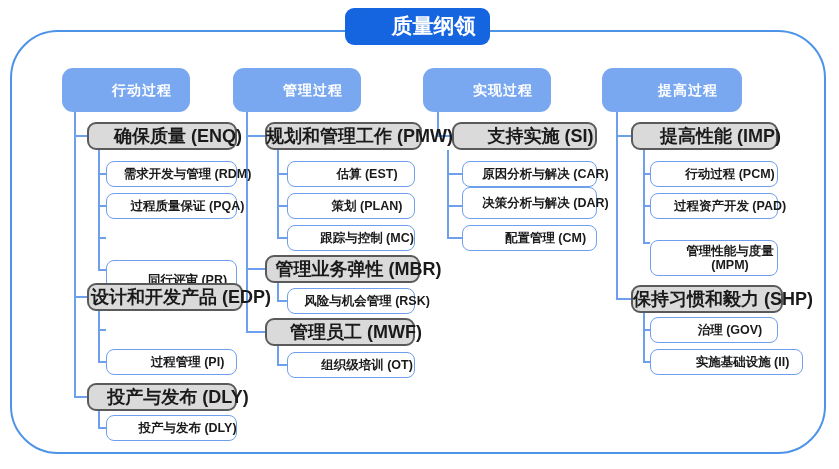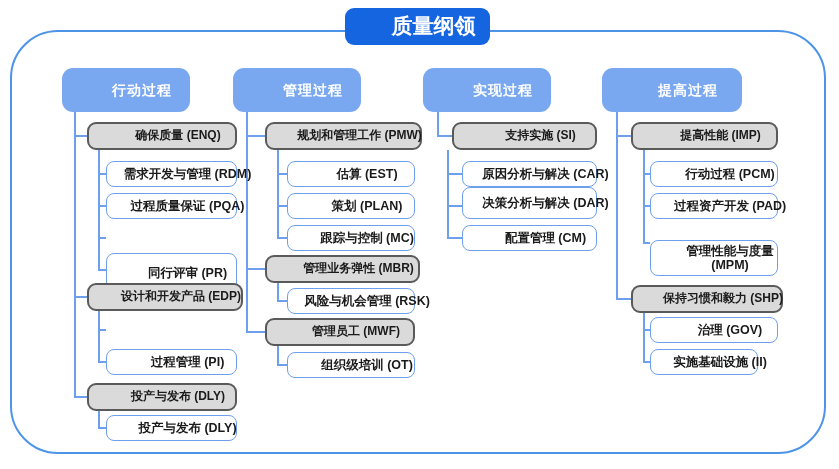--- a/index.html
+++ b/index.html
@@ -28,21 +28,21 @@
   .title{
     background:var(--title-bg);color:#fff;font-weight:bold;font-size:21px;
     border-radius:9px;z-index:3;
   }
   .hdr{
     background:var(--header-bg);color:#fff;font-weight:bold;font-size:14px;
     border-radius:11px;z-index:2;letter-spacing:1px;
   }
   .grp{
     background:var(--gray-fill);border:2px solid var(--gray-border);
-    color:var(--text-dark);font-weight:bold;font-size:12px;border-radius:9px;
+    color:var(--text-dark);font-weight:bold;font-size:18px;border-radius:9px;
     white-space:nowrap;z-index:2;
   }
   .leaf{
     background:#fff;border:1.5px solid var(--leaf-border);
     color:var(--text-dark);font-weight:bold;font-size:12.5px;border-radius:8px;
     white-space:nowrap;z-index:2;
   }
   .leaf.wrap{white-space:normal;margin-top:15px;}
   .ln{position:absolute;background:var(--connector);z-index:1;}
   .v{width:2px;}
@@ -58,21 +58,21 @@
   <div class="box title" style="left:345px;top:8px;width:145px;height:37px">质量纲领</div>
 
   <div class="box hdr" style="left:62px;top:68px;width:128px;height:44px">行动过程</div>
   <div class="box hdr" style="left:233px;top:68px;width:128px;height:44px">管理过程</div>
   <div class="box hdr" style="left:602px;top:68px;width:140px;height:44px">提高过程</div>
   <div class="box hdr" style="left:423px;top:68px;width:128px;height:44px">实现过程</div>
 
   <div class="box grp" style="left:87px;top:122px;width:150px;height:28px">确保质量 (ENQ)</div>
   <div class="box leaf" style="left:106px;top:161px;width:131px;height:26px">需求开发与管理 (RDM)</div>
   <div class="box leaf" style="left:106px;top:193px;width:131px;height:26px">过程质量保证 (PQA)</div>
-  <div class="box leaf" style="left:106px;top:253px;width:131px;height:40px">同行评审 (PR)</div>
+  <div class="box leaf" style="left:106px;top:260px;width:131px;height:40px">同行评审 (PR)</div>
   <div class="box grp" style="left:87px;top:283px;width:156px;height:28px">设计和开发产品 (EDP)</div>
   <div class="box leaf" style="left:106px;top:349px;width:131px;height:26px">过程管理 (PI)</div>
   <div class="box grp" style="left:87px;top:383px;width:150px;height:28px">投产与发布 (DLY)</div>
   <div class="box leaf" style="left:106px;top:415px;width:131px;height:26px">投产与发布 (DLY)</div>
 
   <div class="box grp" style="left:265px;top:122px;width:157px;height:28px">规划和管理工作 (PMW)</div>
   <div class="box leaf" style="left:287px;top:161px;width:128px;height:26px">估算 (EST)</div>
   <div class="box leaf" style="left:287px;top:193px;width:128px;height:26px">策划 (PLAN)</div>
   <div class="box leaf" style="left:287px;top:225px;width:128px;height:26px">跟踪与控制 (MC)</div>
   <div class="box grp" style="left:265px;top:255px;width:155px;height:28px">管理业务弹性 (MBR)</div>
@@ -84,21 +84,21 @@
   <div class="box leaf" style="left:462px;top:161px;width:135px;height:26px">原因分析与解决 (CAR)</div>
   <div class="box leaf" style="left:462px;top:187px;width:135px;height:32px">决策分析与解决 (DAR)</div>
   <div class="box leaf" style="left:462px;top:225px;width:135px;height:26px">配置管理 (CM)</div>
 
   <div class="box grp" style="left:631px;top:122px;width:147px;height:28px">提高性能 (IMP)</div>
   <div class="box leaf" style="left:650px;top:161px;width:128px;height:26px">行动过程 (PCM)</div>
   <div class="box leaf" style="left:650px;top:193px;width:128px;height:26px">过程资产开发 (PAD)</div>
   <div class="box leaf wrap" style="left:650px;top:225px;width:128px;height:36px">管理性能与度量 (MPM)</div>
   <div class="box grp" style="left:631px;top:285px;width:152px;height:28px">保持习惯和毅力 (SHP)</div>
   <div class="box leaf" style="left:650px;top:317px;width:128px;height:26px">治理 (GOV)</div>
-  <div class="box leaf" style="left:650px;top:349px;width:108px;height:26px">实施基础设施 (II)</div>
+  <div class="box leaf" style="left:650px;top:349px;width:153px;height:26px">实施基础设施 (II)</div>
 
   <i class="ln v" style="left:74px;top:112px;height:285px"></i>
   <i class="ln v" style="left:98px;top:150px;height:120px"></i>
   <i class="ln v" style="left:98px;top:311px;height:51px"></i>
   <i class="ln v" style="left:98px;top:411px;height:17px"></i>
   <i class="ln v" style="left:246px;top:112px;height:220px"></i>
   <i class="ln v" style="left:277px;top:150px;height:88px"></i>
   <i class="ln v" style="left:277px;top:283px;height:18px"></i>
   <i class="ln v" style="left:277px;top:346px;height:19px"></i>
   <i class="ln v" style="left:437px;top:112px;height:24px"></i>

